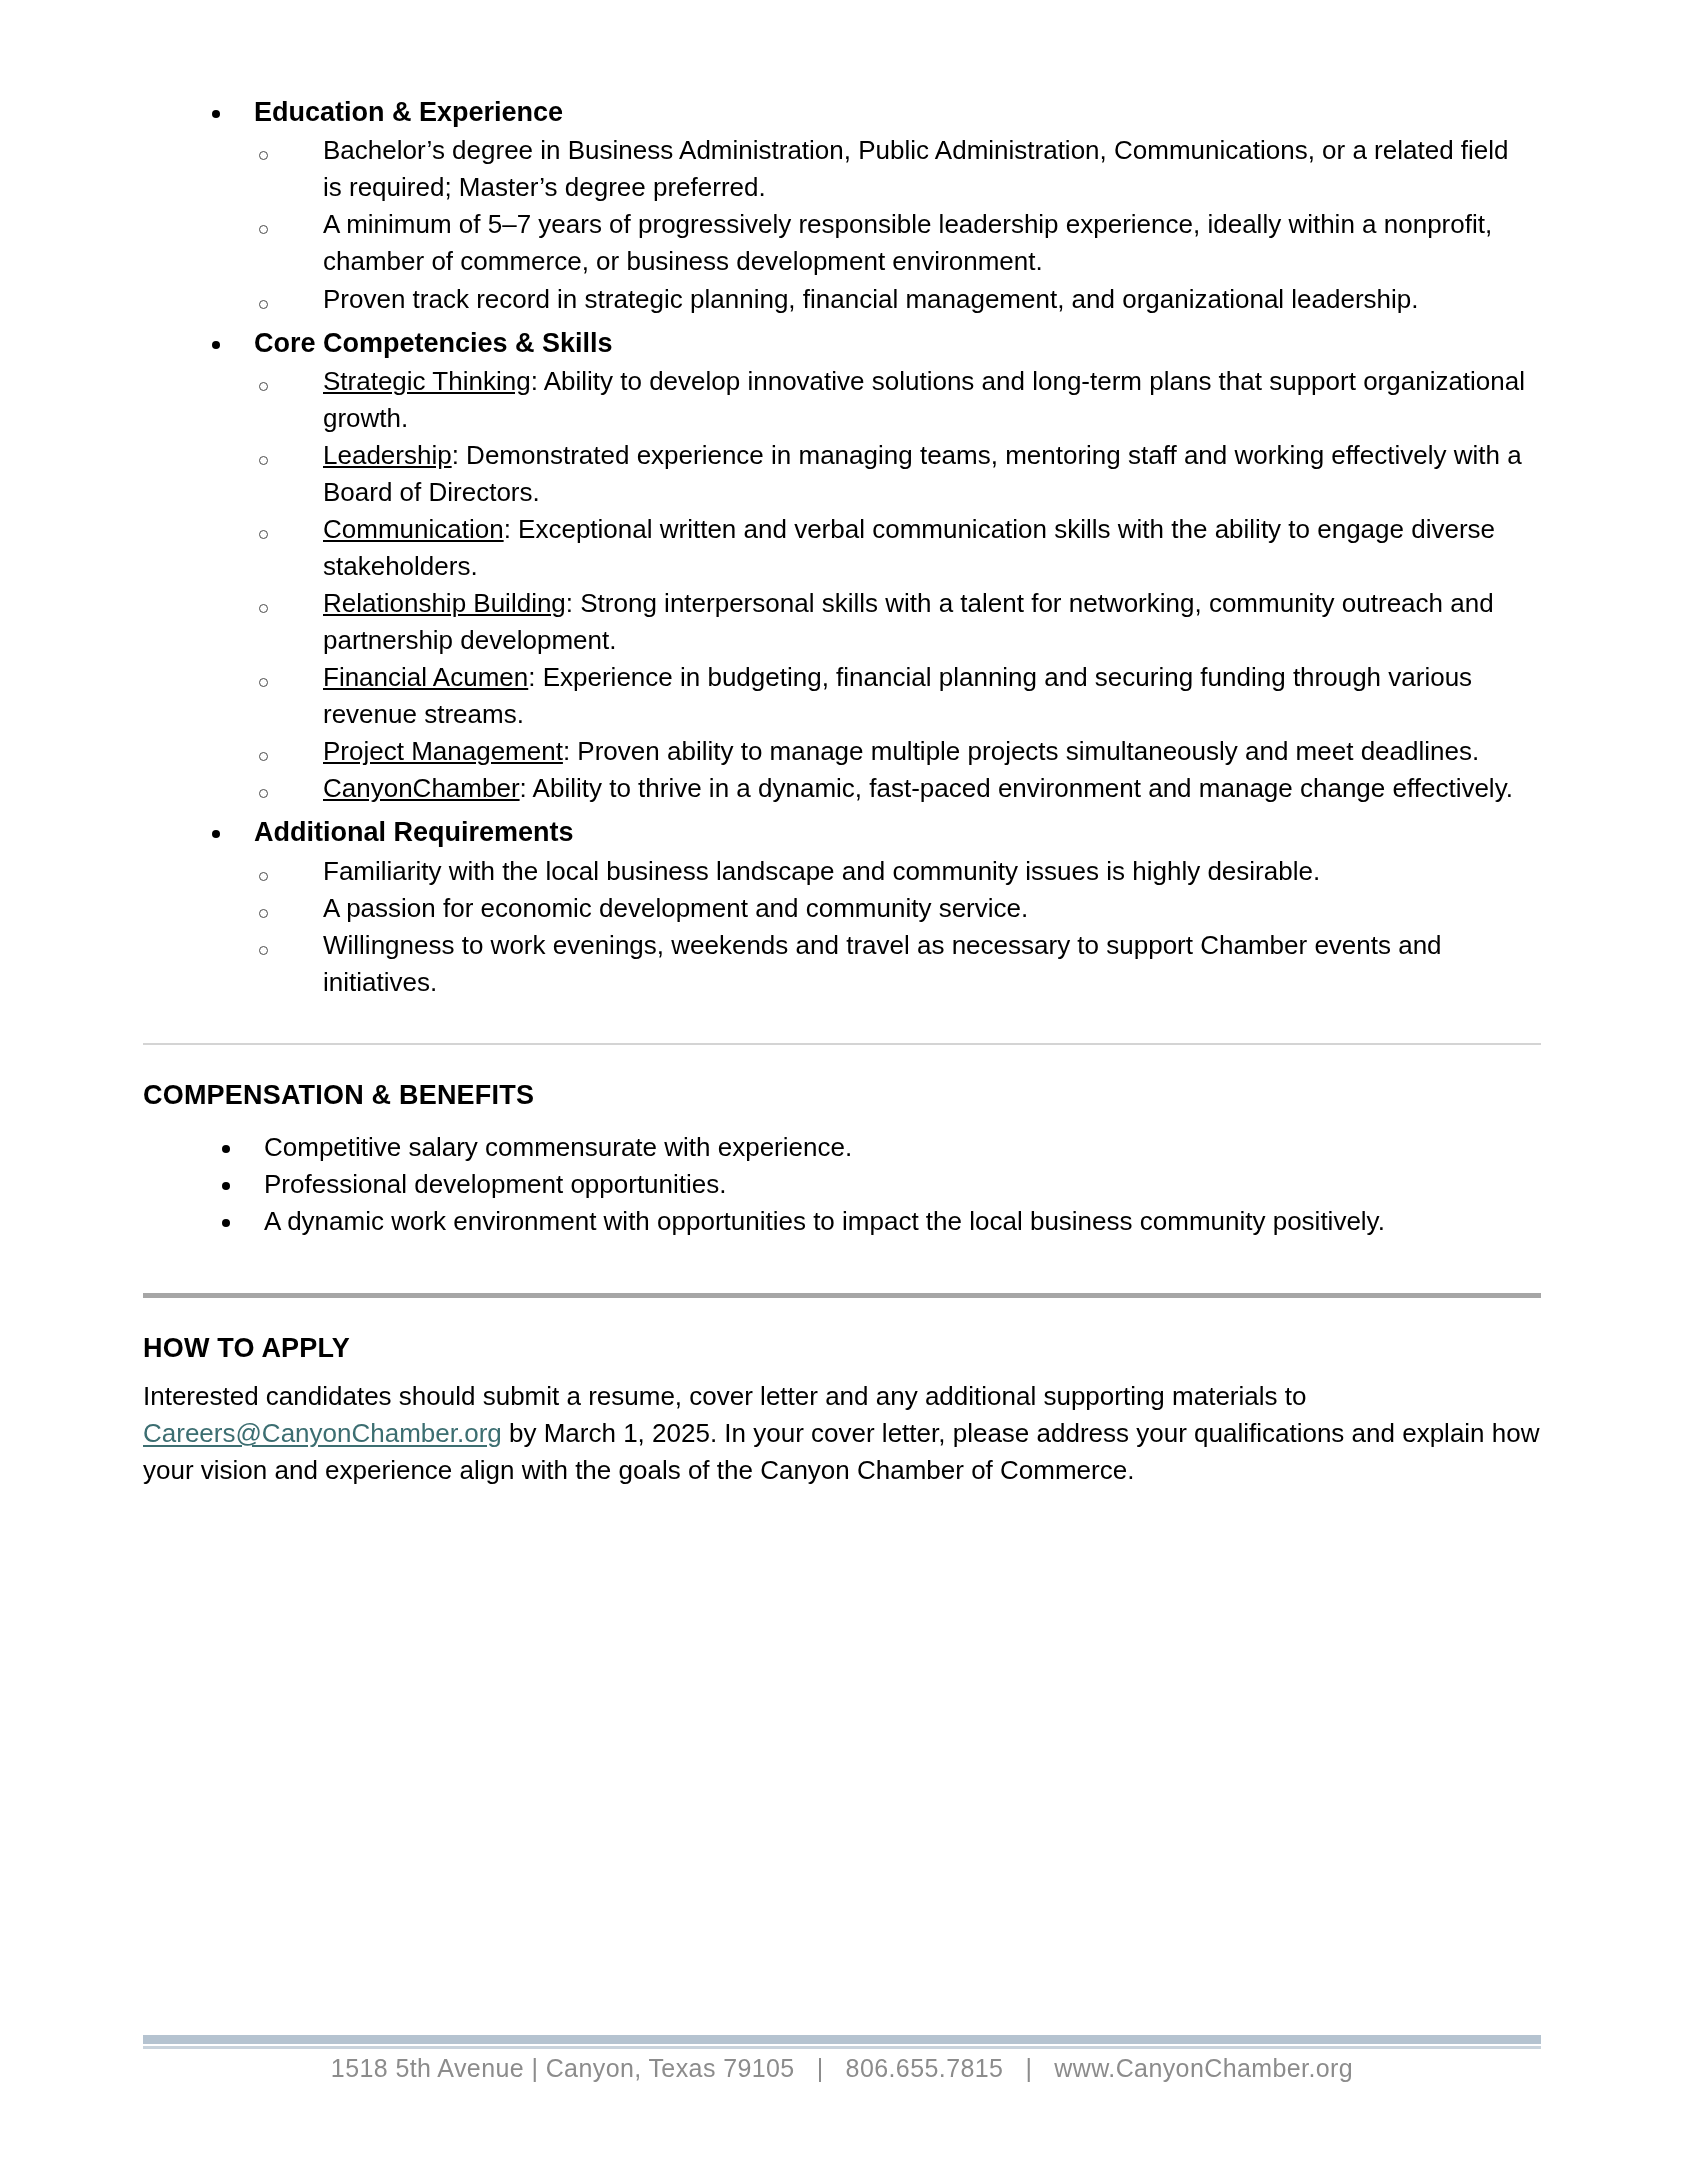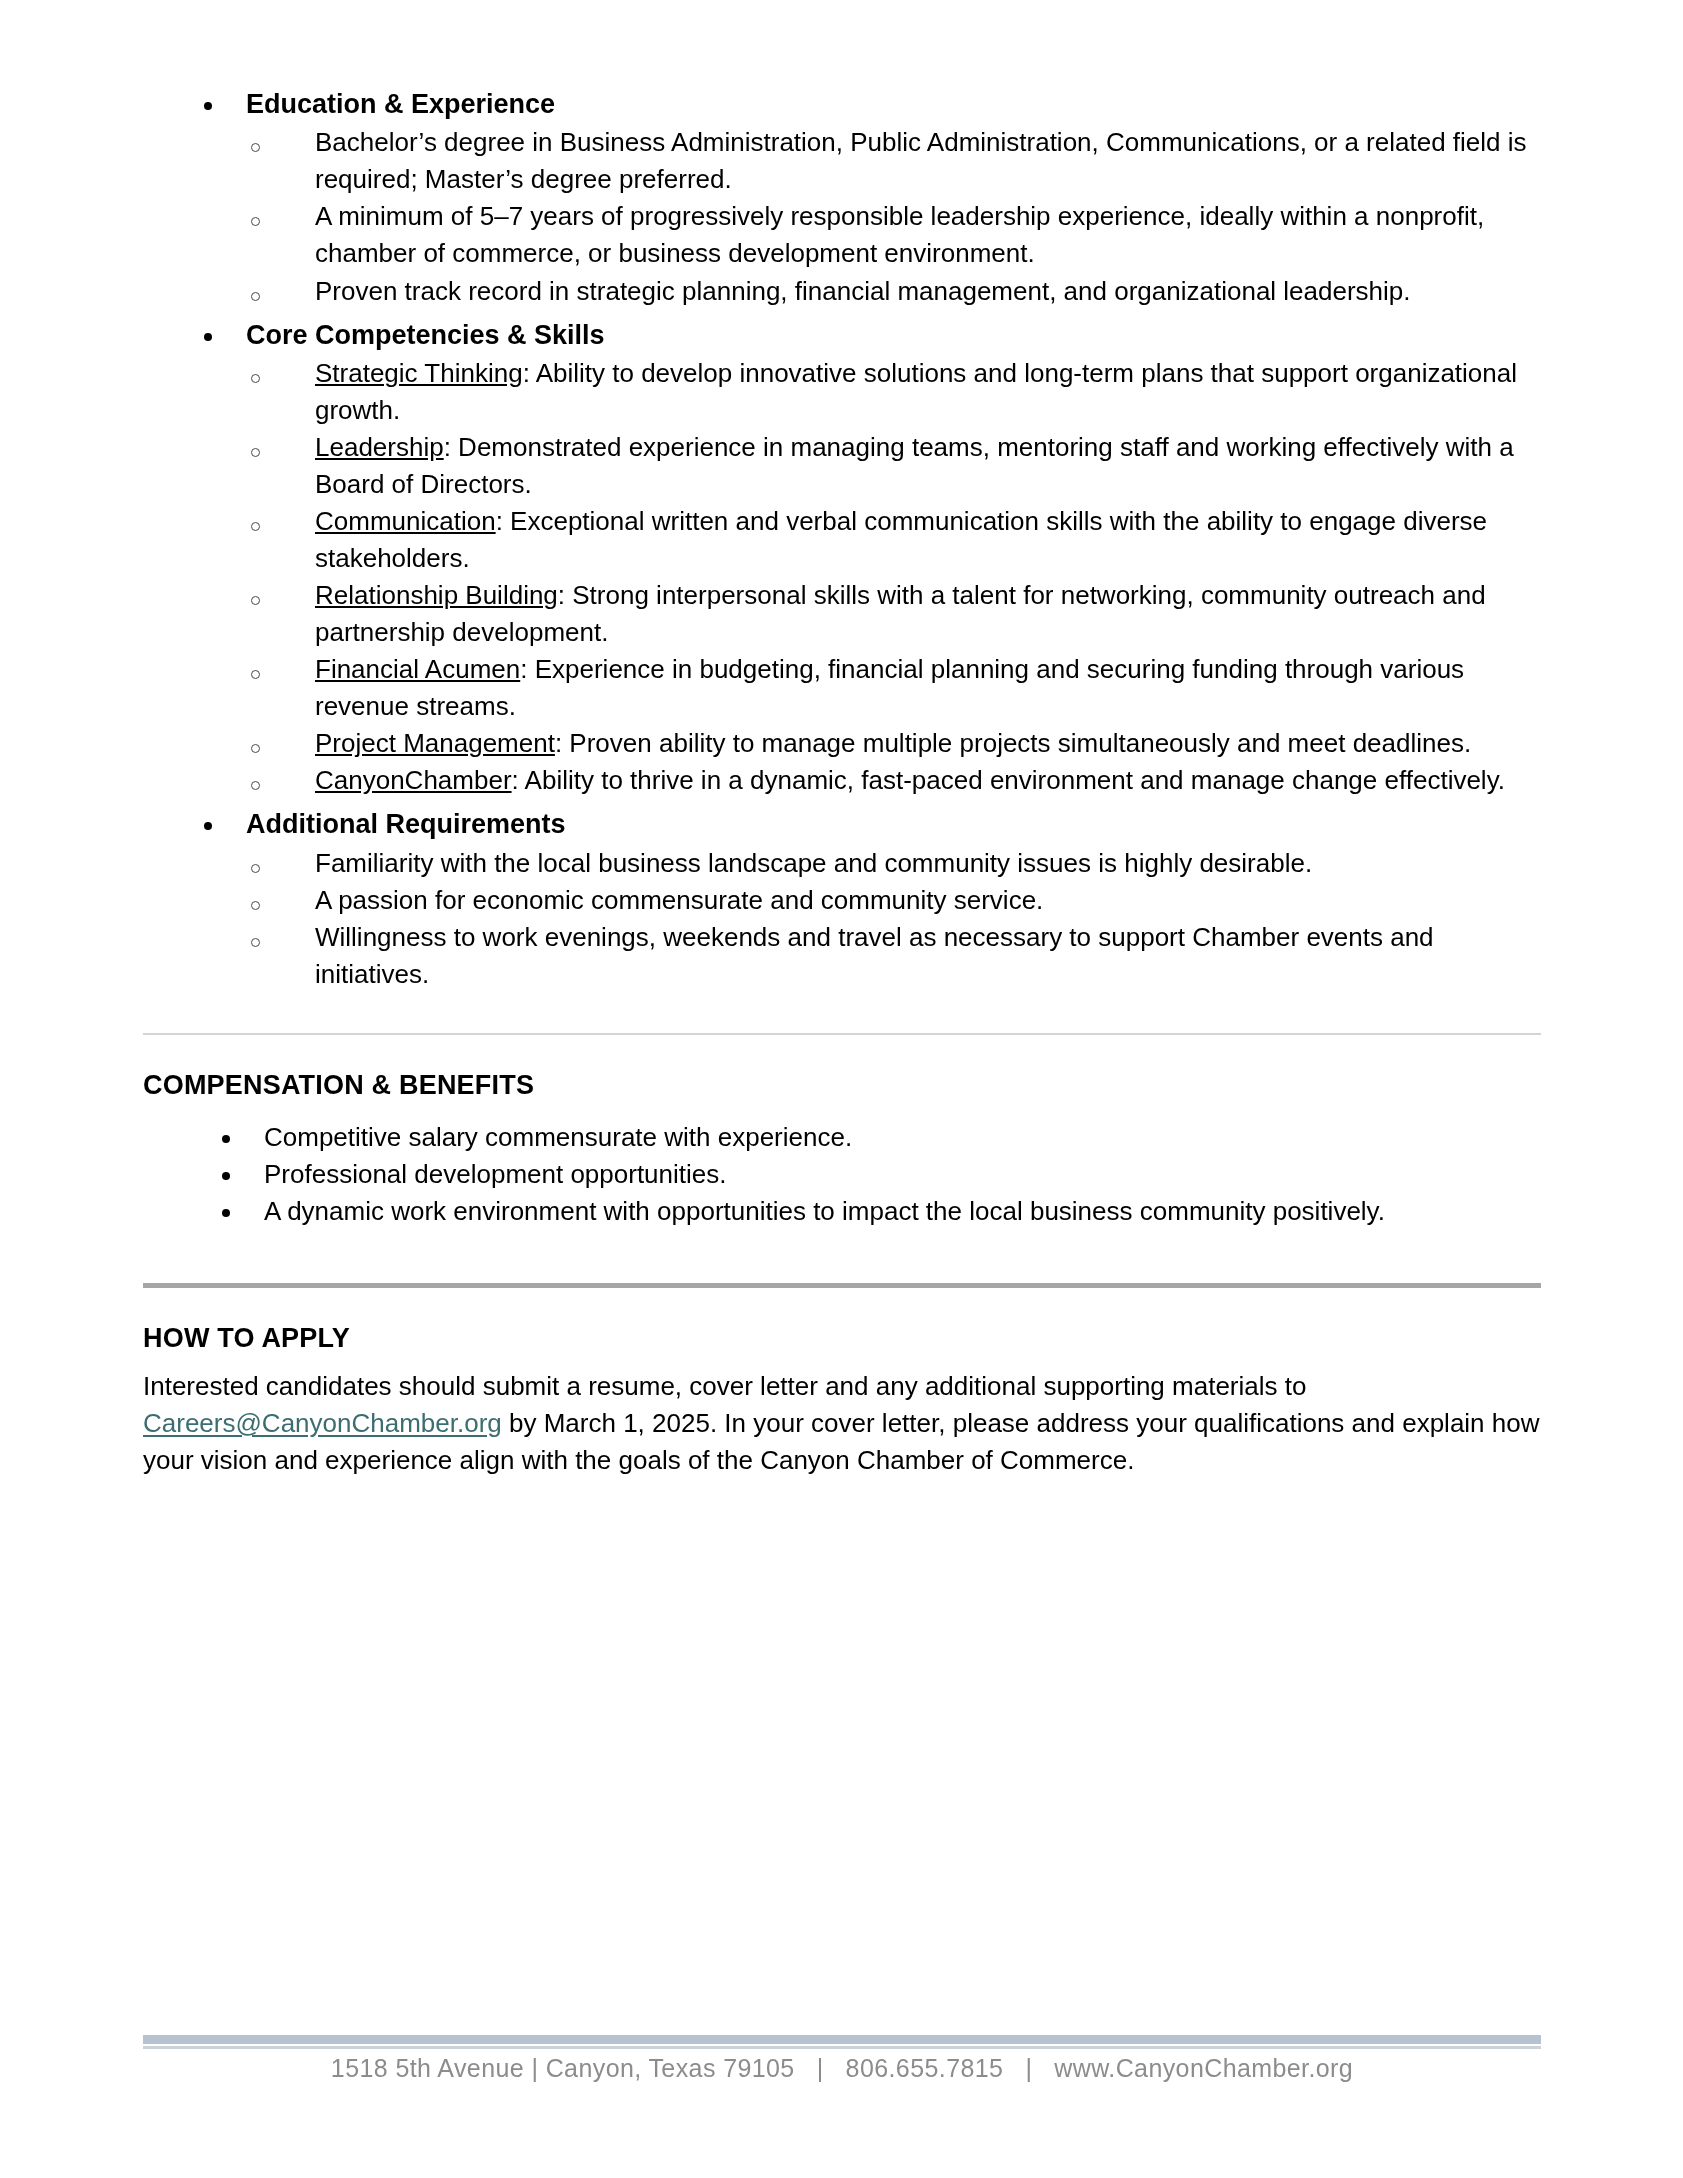--- a/index.html
+++ b/index.html
@@ -39,21 +39,21 @@
     font-weight: bold;
     letter-spacing: 0.2px;
     margin: 0 0 14px 0;
     line-height: 1.2;
     color: #000;
   }
 
   
   ul.lvl1 {
     list-style: none;
-    margin: 0;
+    margin: 8px;
     padding: 0;
   }
   ul.lvl1 > li.lvl1-item {
     position: relative;
     padding-left: 103px;
     margin: 0 0 2px 0;
   }
   ul.lvl1 > li.lvl1-item > .bullet-disc {
     position: absolute;
     left: 61px;
@@ -245,21 +245,21 @@
       <li class="lvl1-item">
         <span class="bullet-disc"></span>
         <span class="lvl1-label">Additional Requirements</span>
         <ul class="lvl2">
           <li class="lvl2-item">
             <span class="bullet-circle"></span>
             <span>Familiarity with the local business landscape and community issues is highly desirable.</span>
           </li>
           <li class="lvl2-item">
             <span class="bullet-circle"></span>
-            <span>A passion for economic commensurate and community service.</span>
+            <span>A passion for economic development and community service.</span>
           </li>
           <li class="lvl2-item">
             <span class="bullet-circle"></span>
             <span>Willingness to work evenings, weekends and travel as necessary to support Chamber events and initiatives.</span>
           </li>
         </ul>
       </li>
 
     </ul>
 

